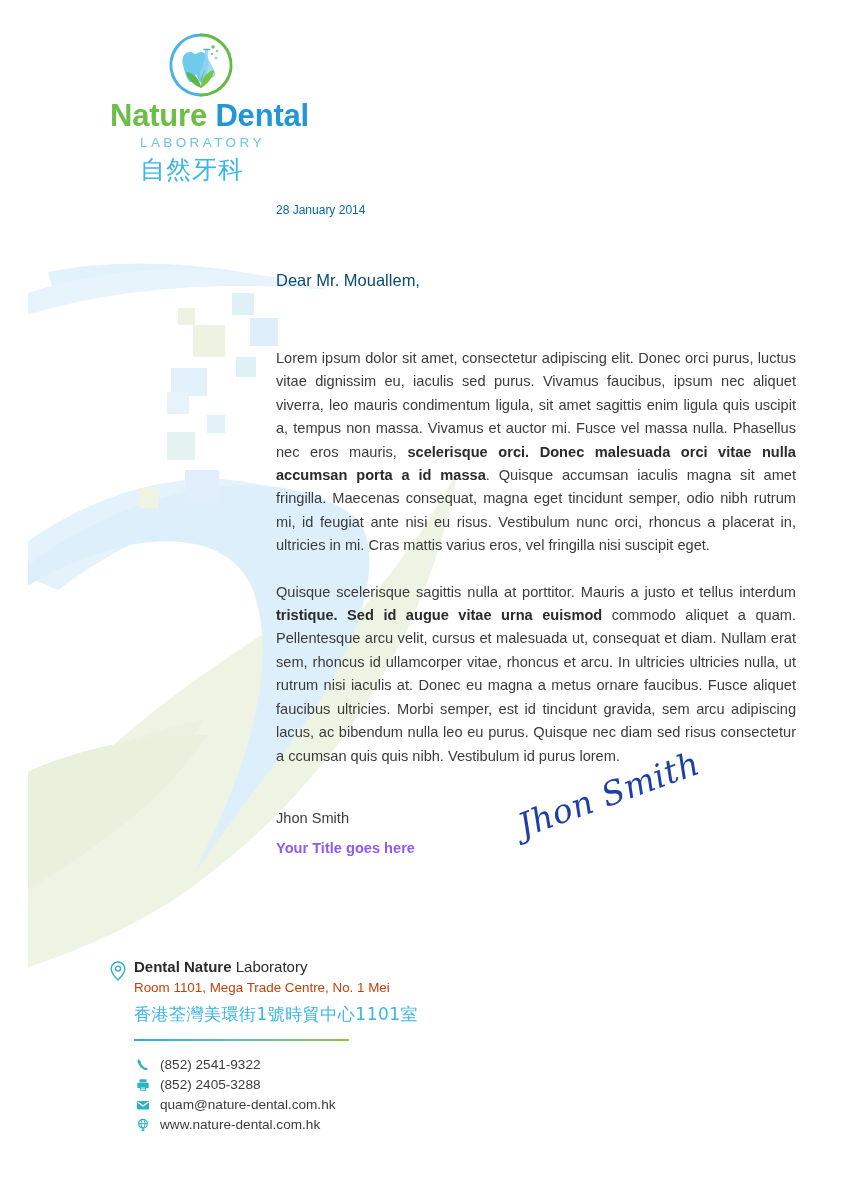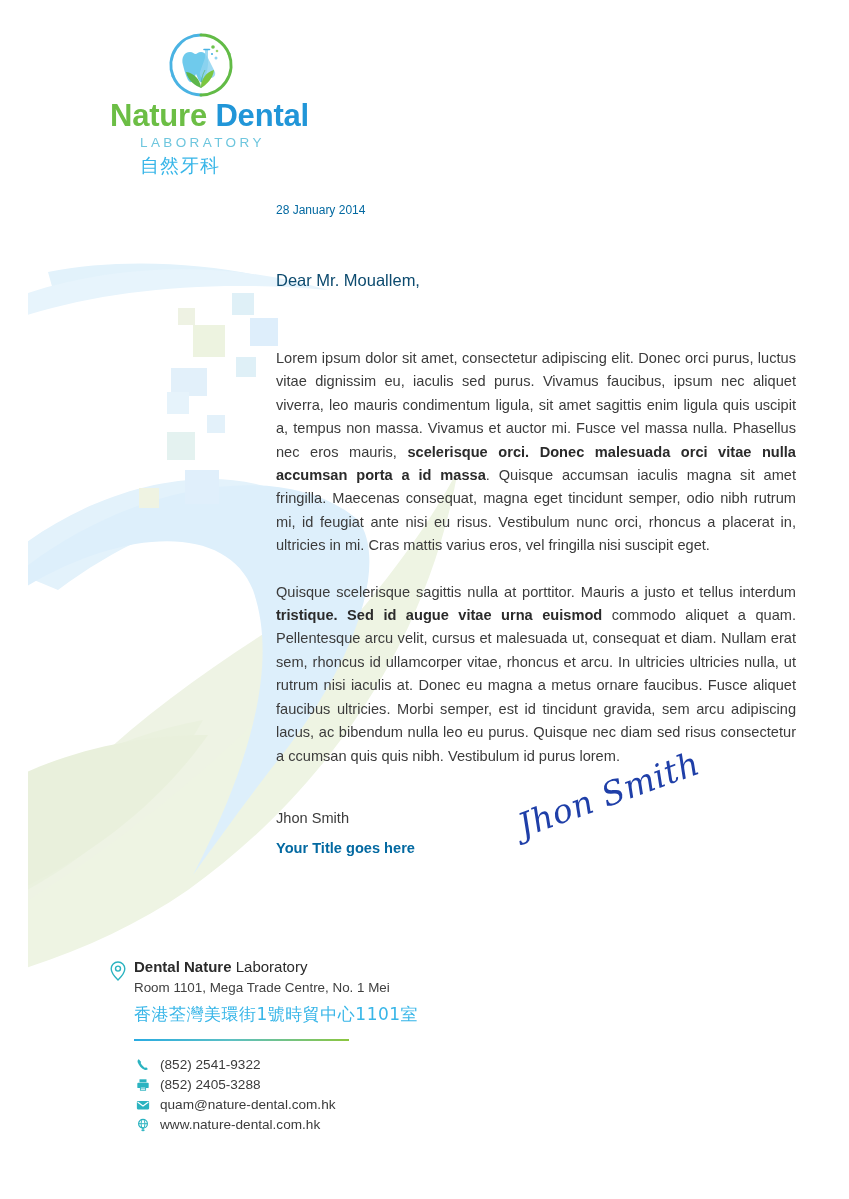--- a/index.html
+++ b/index.html
@@ -49,21 +49,21 @@
   .sub-lab {
     color: #6ec6de;
     font-size: 13.5px;
     letter-spacing: 3.4px;
     font-weight: 400;
     margin-top: 2px;
     margin-left: 30px;
   }
   .sub-cn {
     color: #38b6e8;
-    font-size: 19px;
+    font-size: 25px;
     letter-spacing: 1px;
     margin-top: 3px;
     margin-left: 30px;
     font-family: "DejaVu Sans", sans-serif;
     font-weight: 500;
   }
 
   
   .body-col {
     position: absolute;
@@ -99,21 +99,21 @@
     width: 520px;
   }
   .sig-name {
     font-size: 14.6px;
     color: #3b3b3b;
     margin: 0;
   }
   .sig-title {
     font-size: 14.6px;
     font-weight: 700;
-    color: #0369a1;
+    color: #8b5cf6;
     margin: 14px 0 0 0;
   }
   .signature {
     position: absolute;
     left: 498px;
     top: 806px;
     font-family: "DejaVu Serif", serif;
     font-style: italic;
     font-size: 33px;
     color: #1f3fa8;
@@ -143,21 +143,21 @@
   .f-company {
     font-size: 15px;
     color: #2b2b2b;
     line-height: 1.25;
     margin: 0;
   }
   .f-company b { font-weight: 700; }
   .f-company span.light { font-weight: 400; }
   .f-addr {
     font-size: 13.4px;
-    color: #404040;
+    color: #c2410c;
     line-height: 17px;
     margin: 2px 0 0 0;
   }
   .f-cn {
     font-size: 17px;
     color: #38b6e8;
     margin: 7px 0 0 0;
     font-family: "DejaVu Sans", sans-serif;
     letter-spacing: 0.5px;
   }

